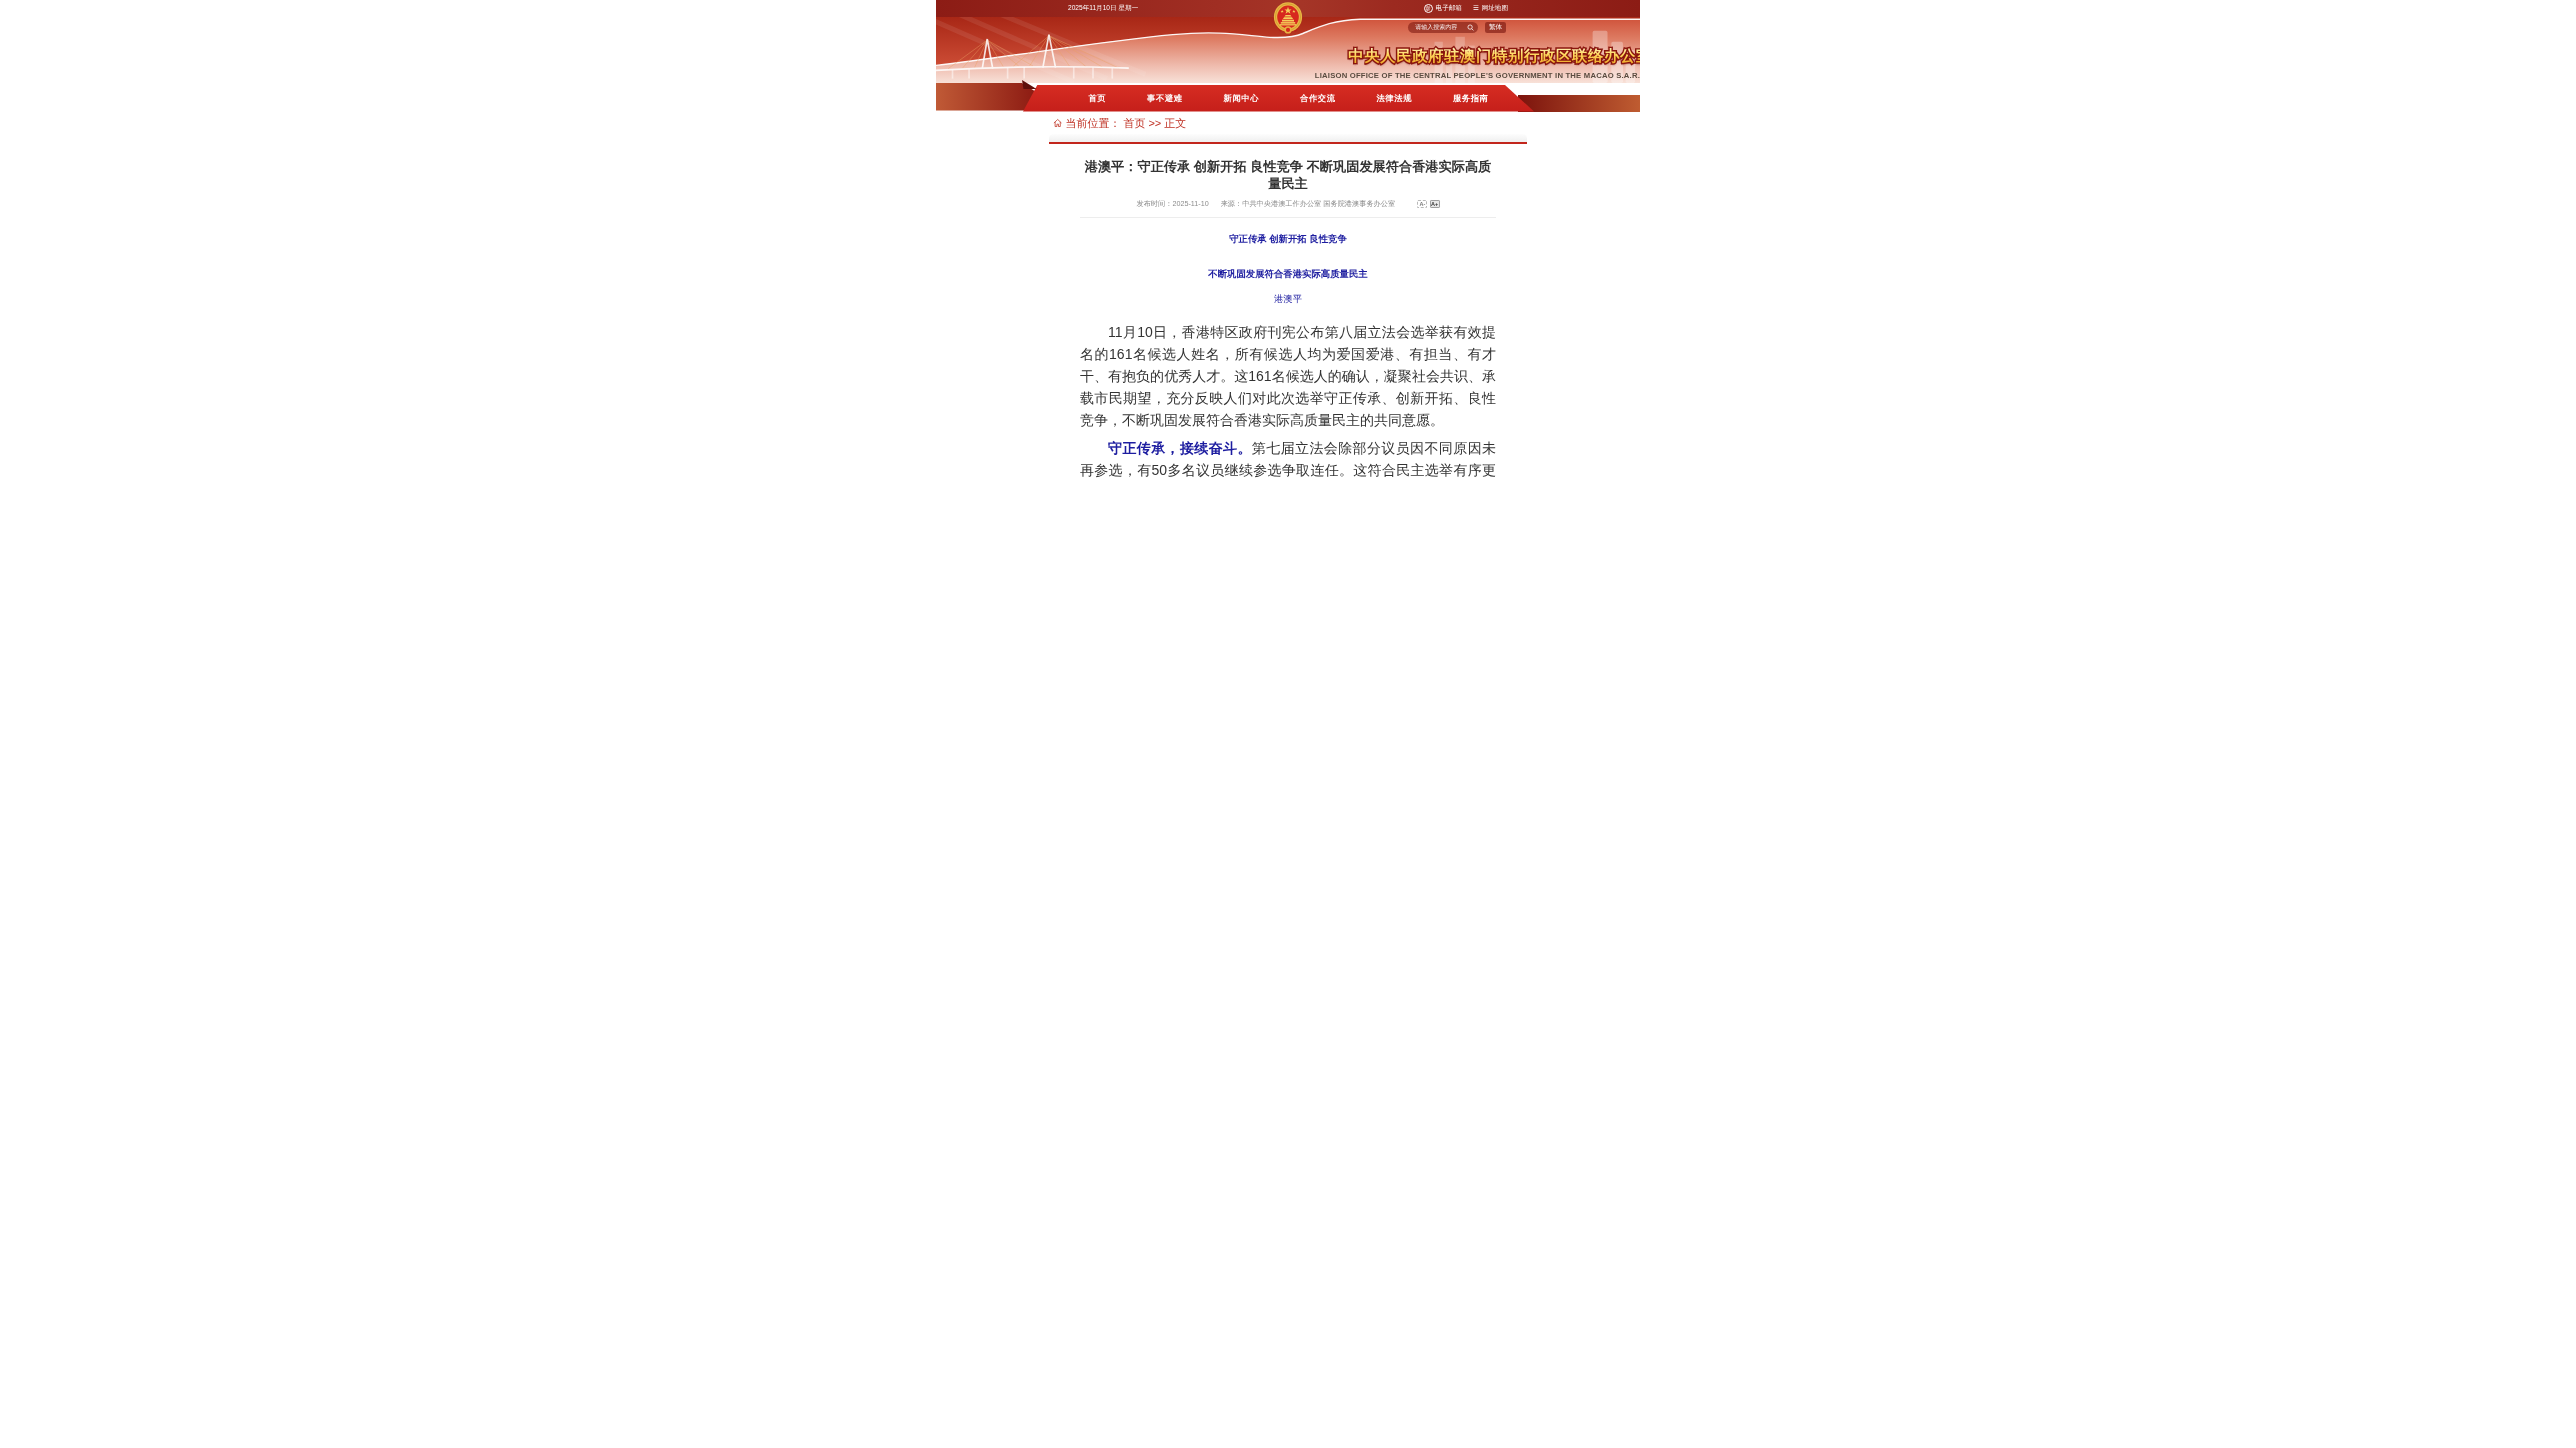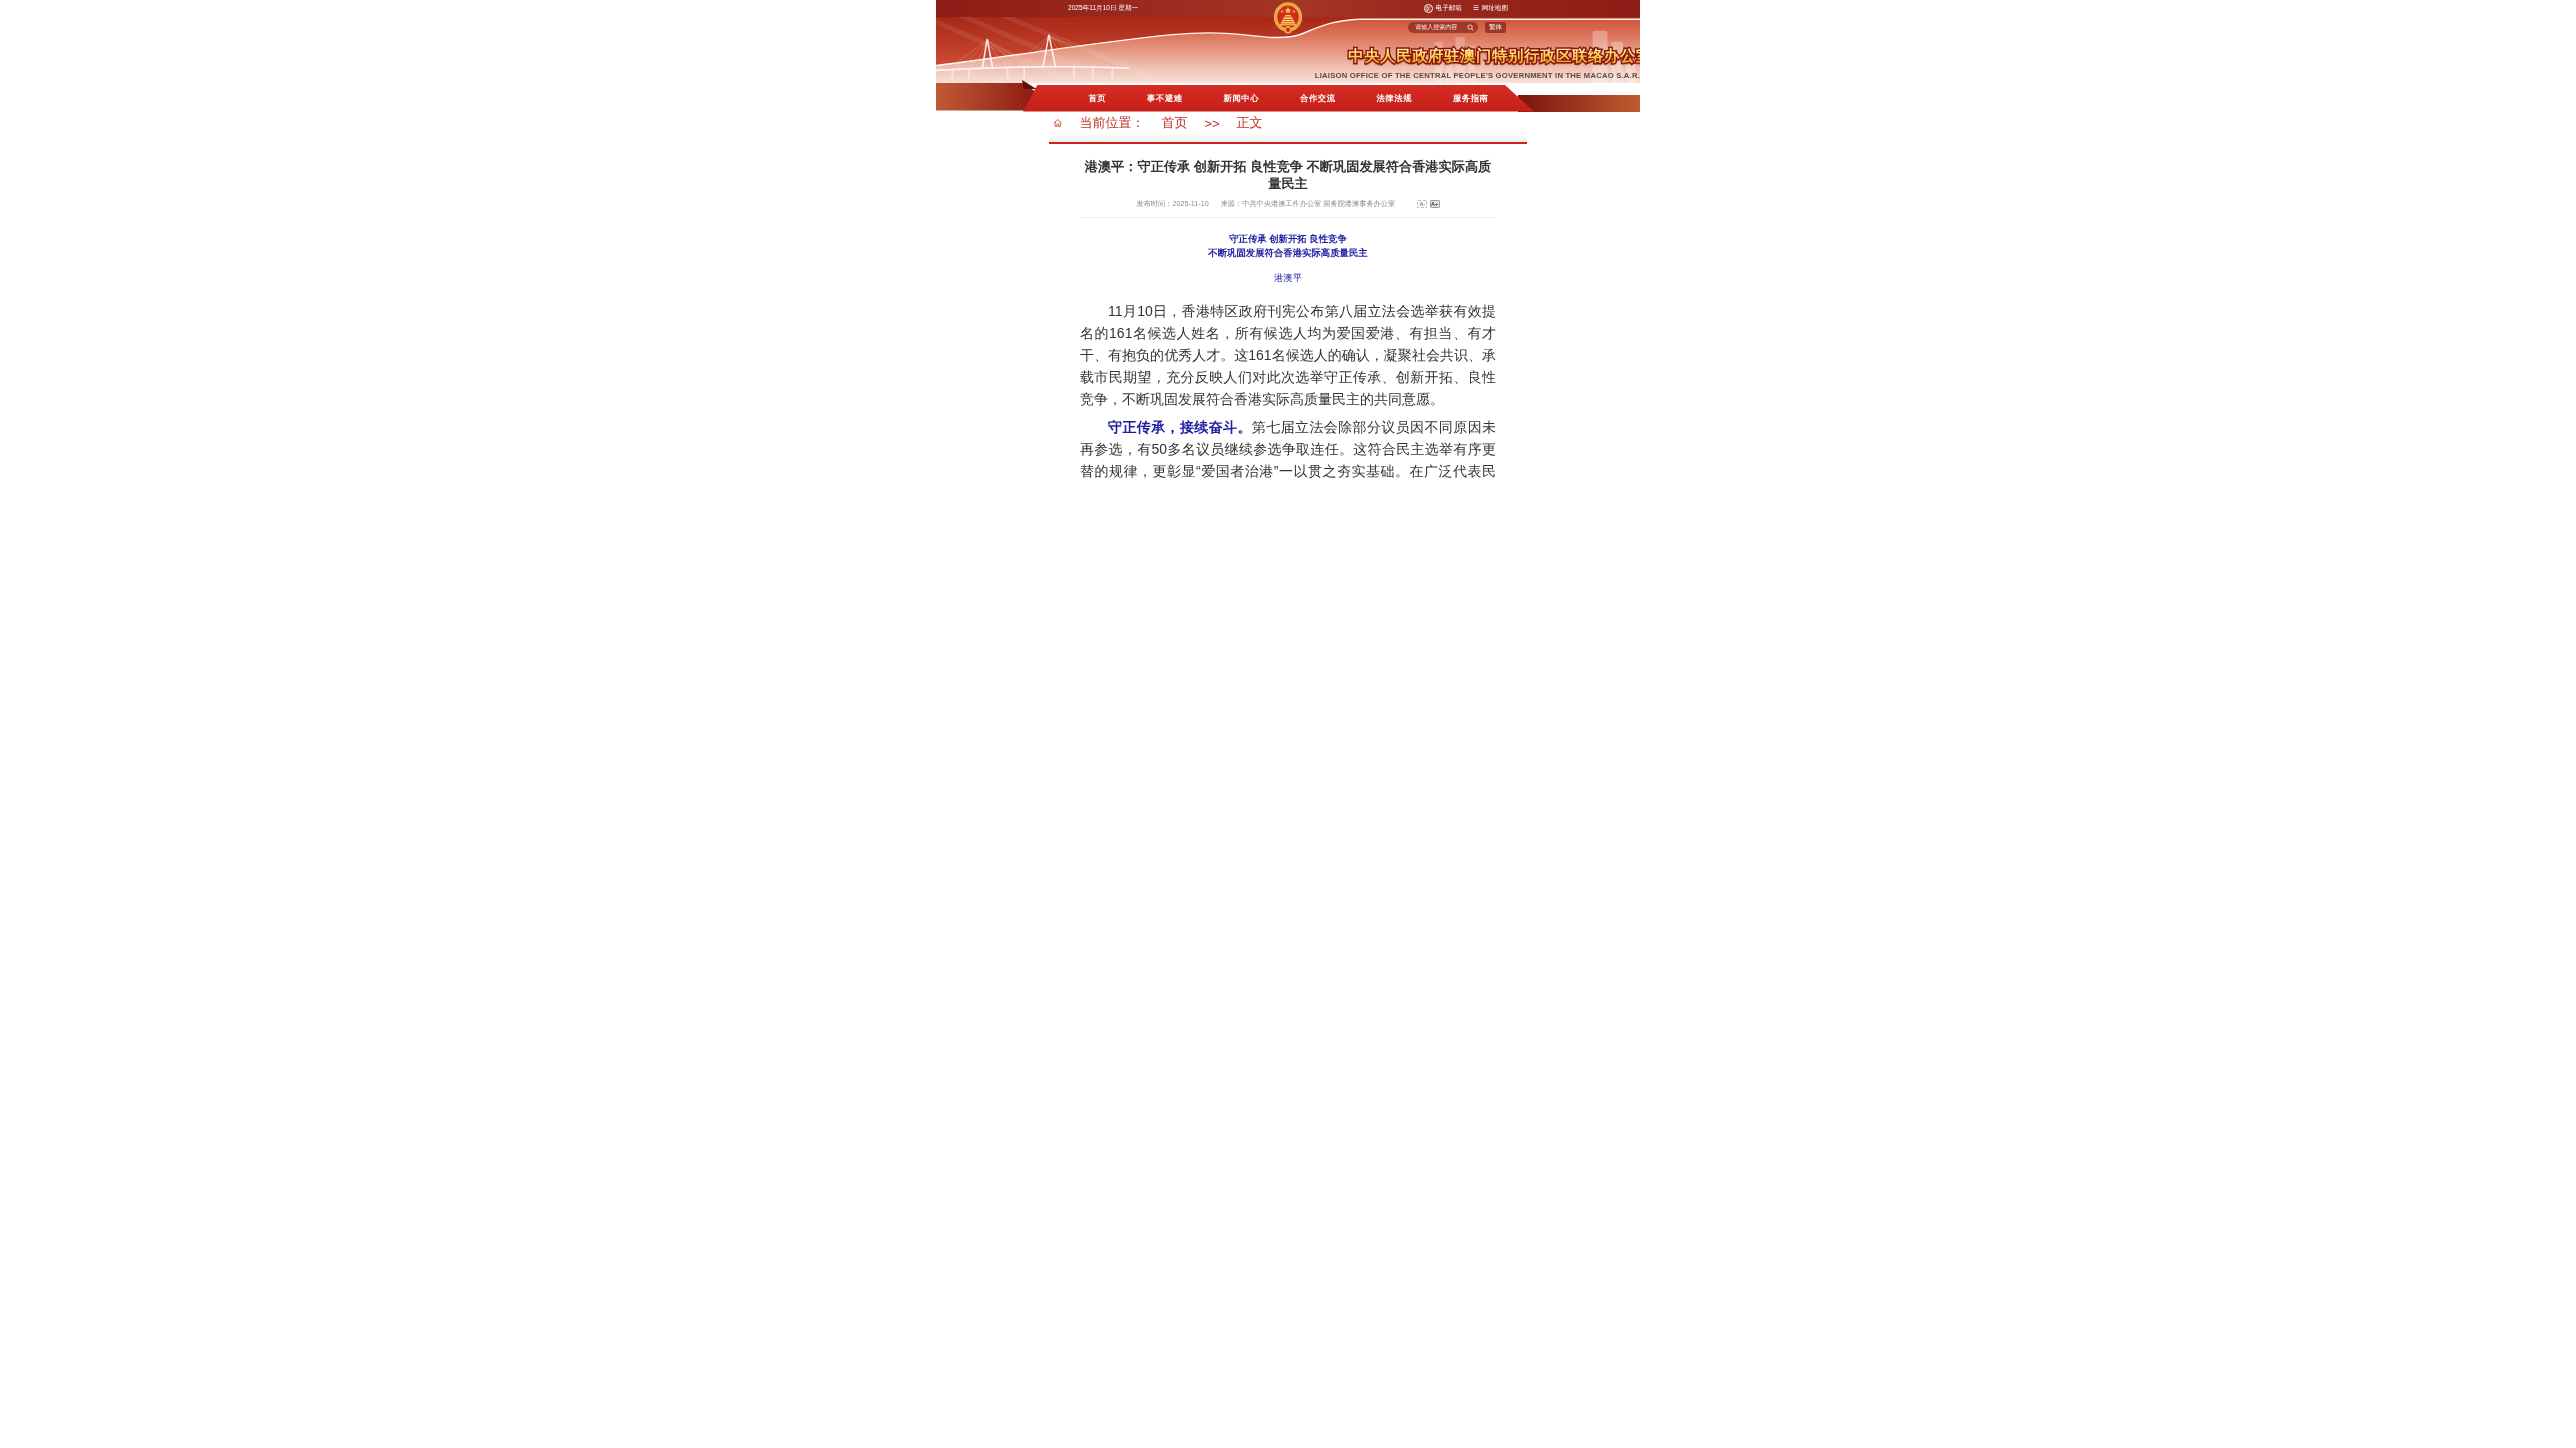--- a/index.html
+++ b/index.html
@@ -49,43 +49,43 @@
   .nav-main{position:absolute;left:87px;top:85px;width:511px;height:26.5px;z-index:3;
     background:linear-gradient(180deg,#d62c22,#c51f1a);
     clip-path:polygon(14.3px 0,482px 0,100% 100%,0 100%);}
   .nav-fold{position:absolute;left:86px;top:80px;width:15.4px;height:9.4px;z-index:4;
     background:#5e0f0a;clip-path:polygon(0 0,100% 100%,10% 100%);}
   .nav-items{position:absolute;left:132px;top:85px;width:441px;height:26.5px;z-index:5;
     display:flex;justify-content:space-around;align-items:center;}
   .nav-item{color:#fff;font-size:8.3px;font-weight:bold;letter-spacing:0.6px;cursor:pointer;}
 
   
-  .crumb-row{height:22px;display:flex;align-items:center;gap:17px;padding-left:117px;
-    color:#bf3124;font-size:13px;}
+  .crumb-row{height:22px;display:flex;align-items:center;gap:3px;padding-left:117px;
+    color:#bf3124;font-size:11px;}
   .crumb-row a{color:#bf3124;text-decoration:none;cursor:pointer;}
 
   
   .card{width:478px;margin:0 auto;}
   .card-cap{height:8.3px;border-radius:4.4px 4.4px 0 0;background:linear-gradient(180deg,#fdfdfd,#efefef);}
   .card-rule{height:1.7px;background:#c2261c;}
   .card-body{background:#fff;padding:13.8px 31px 33px;box-sizing:border-box;}
   .art-title{font-size:13.2px;line-height:17px;color:#333;text-align:center;
     margin:0 auto 7.2px;max-width:420px;font-weight:bold;}
   .meta{display:flex;justify-content:center;align-items:center;color:#8c8c8c;font-size:7.2px;
     padding-bottom:8.3px;border-bottom:0.6px solid #ededed;}
   .meta .m-val{margin-right:12px;}
   .meta .m-src{margin-right:20px;}
   .fbtn{width:10px;height:8.8px;display:inline-flex;align-items:center;justify-content:center;
     font-size:5.5px;font-weight:600;margin-left:2.2px;cursor:pointer;box-sizing:border-box;border-radius:1.1px;}
   .fbtn.minus{background:#fff;border:0.6px dashed #b9b9b9;color:#777;}
   .fbtn.plus{background:#e7e7e7;border:0.6px solid #9e9e9e;color:#333;}
 
   .sub-line{text-align:center;color:#1d1da0;font-weight:bold;font-size:9.4px;}
   .sub1{margin-top:15px;}
-  .sub2{margin-top:1px;}
+  .sub2{margin-top:22px;}
   .author{margin-top:12px;text-align:center;color:#1d1da0;font-size:9.4px;
     font-family:"Liberation Serif",serif;}
   .body-text{margin-top:15px;font-size:14px;line-height:22px;color:#333;text-align:justify;}
   .body-text p{margin:0 0 6px;text-indent:2em;}
   .lead{color:#1d1da0;font-weight:bold;}
 </style>
 </head>
 <body>
 
 <div class="page">

